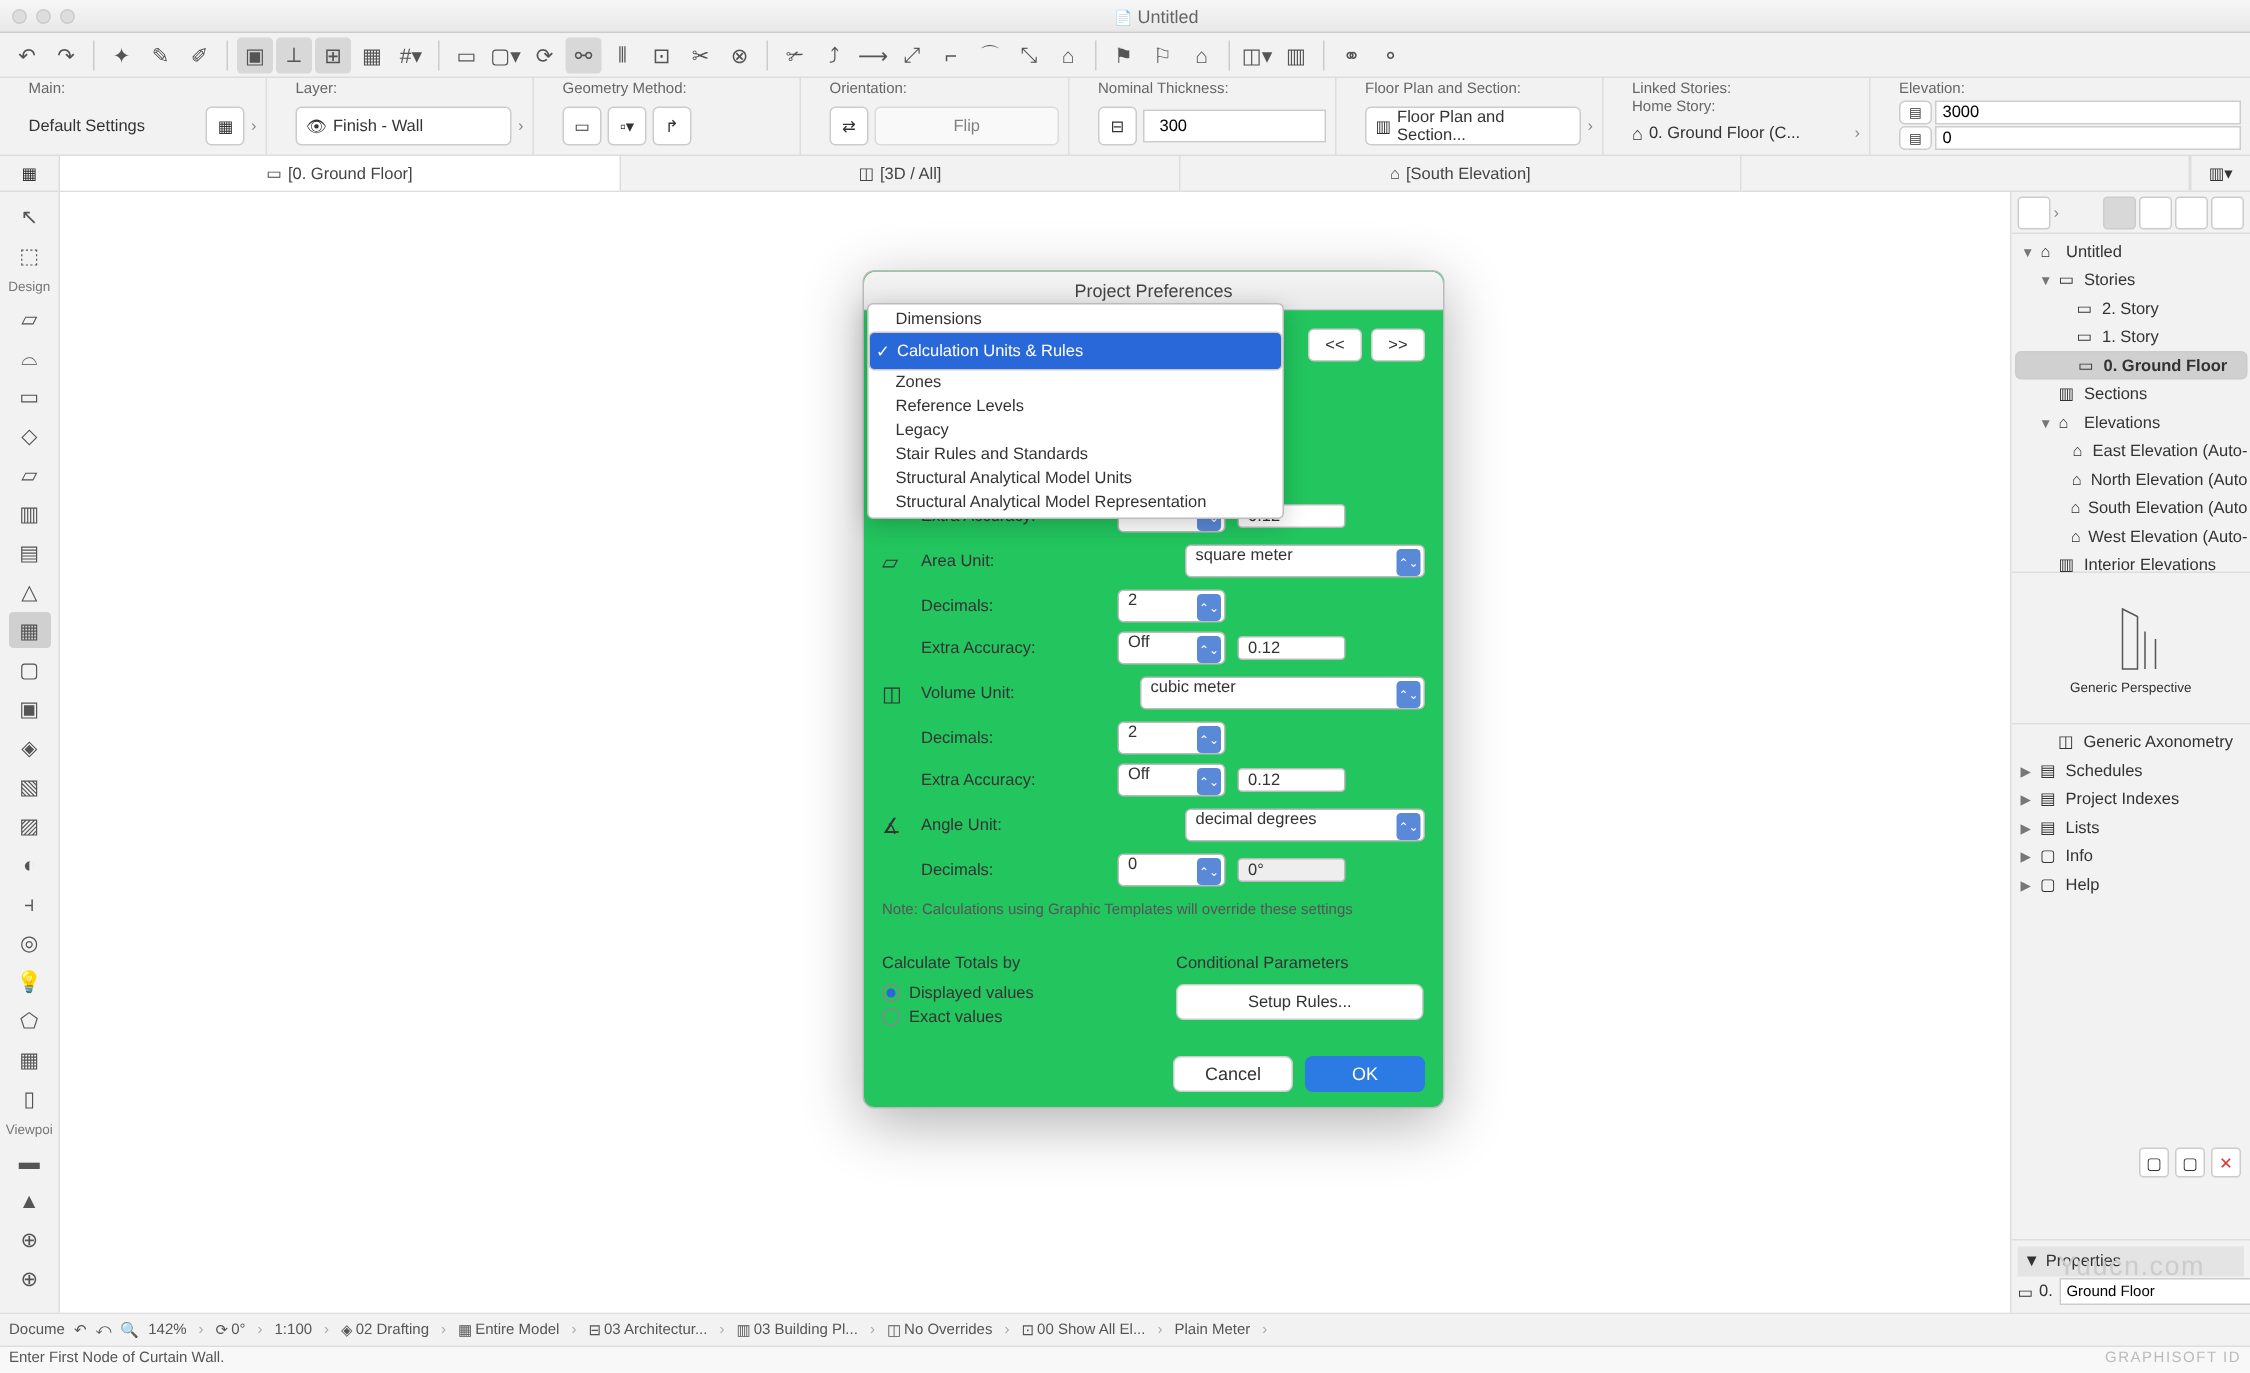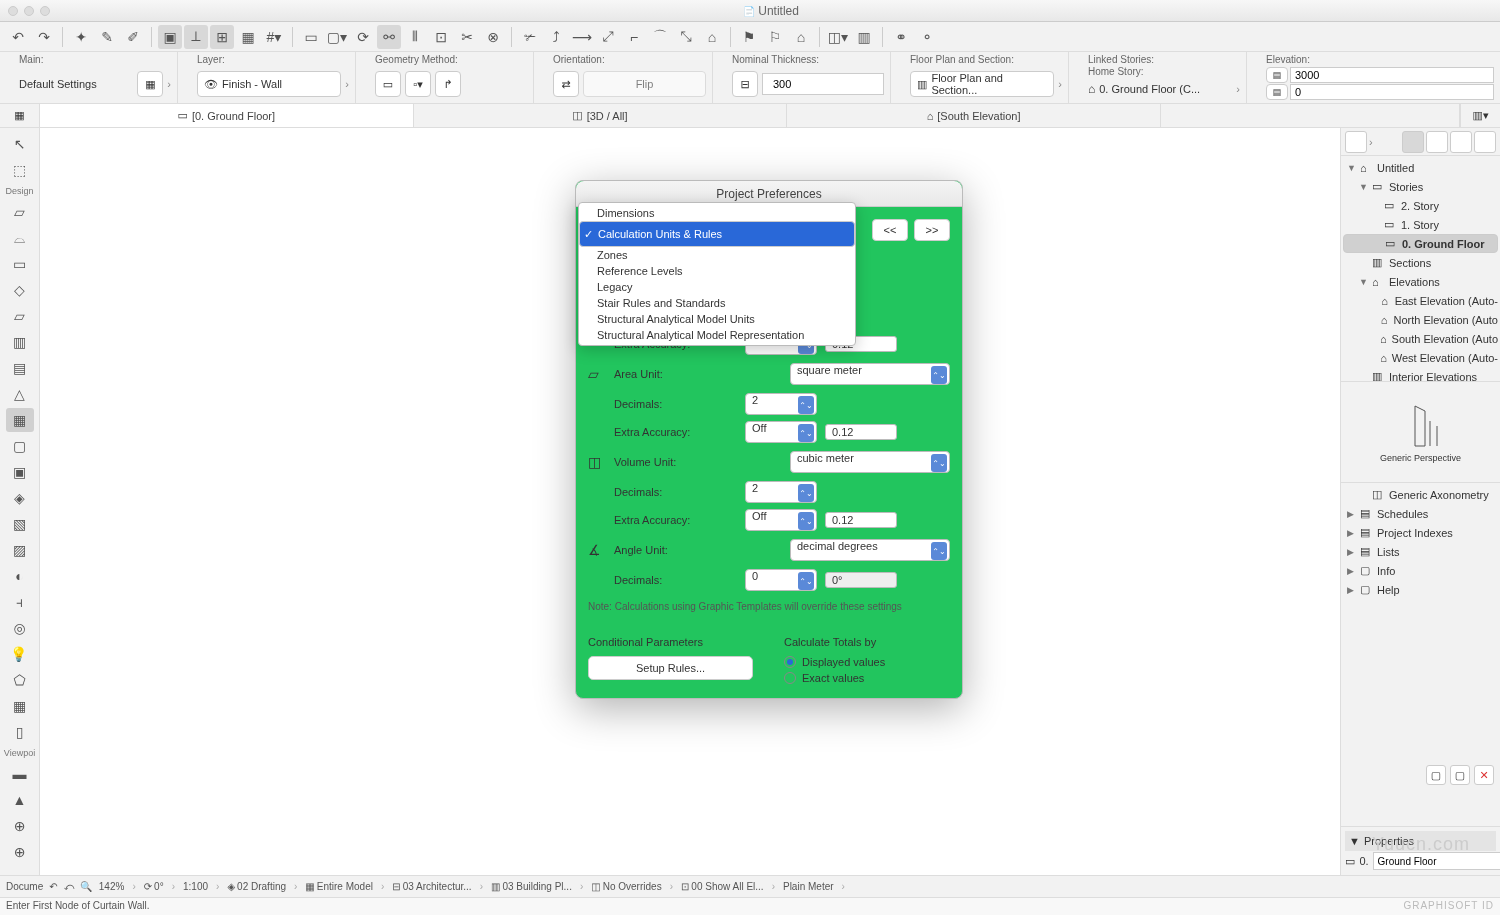--- a/index.html
+++ b/index.html
@@ -498,21 +498,21 @@
       <div class="dlg-select" style="width:72px">
           <span>Off</span>
           <span class="chev">⌃⌄</span>
         </div>
       <div class="dlg-input" style="width:72px">0.12</div>
     </div>
 
     <div class="dlg-section">
       <span class="sic">◫</span>
       <span class="slabel">Volume Unit:</span>
-      <div class="dlg-select" style="width:160px">
+      <div class="dlg-select" style="width:190px">
           <span>cubic meter</span>
           <span class="chev">⌃⌄</span>
         </div>
     </div>
     <div class="dlg-row">
       <span class="rlabel">Decimals:</span>
       <div class="dlg-select" style="width:72px">
           <span>2</span>
           <span class="chev">⌃⌄</span>
         </div>
@@ -539,37 +539,41 @@
       <div class="dlg-select" style="width:72px">
           <span>0</span>
           <span class="chev">⌃⌄</span>
         </div>
       <div class="dlg-input" style="width:72px;background:#eee">0°</div>
     </div>
 
     <div class="dlg-note">Note: Calculations using Graphic Templates will override these settings</div>
 
     <div style="display:flex;gap:30px">
-      <div style="flex:1">
-        <div class="dlg-heading">Conditional Parameters</div>
-        <div class="setup-btn">Setup Rules...</div>
-      </div>
       <div style="flex:1">
         <div class="dlg-heading">Calculate Totals by</div>
         <div class="dlg-radio">
             <div class="r on"></div>
             <span>Displayed values</span>
           </div>
         <div class="dlg-radio">
             <div class="r"></div>
             <span>Exact values</span>
           </div>
       </div>
-    </div>
-
+      <div style="flex:1">
+        <div class="dlg-heading">Conditional Parameters</div>
+        <div class="setup-btn">Setup Rules...</div>
+      </div>
+    </div>
+
+    <div class="dlg-buttons">
+      <div class="dlg-btn">Cancel</div>
+      <div class="dlg-btn primary">OK</div>
+    </div>
   </div>
 </div>
 
 <div class="drop-open">
   <div class="opt">Dimensions</div>
   <div class="opt sel">Calculation Units &amp; Rules</div>
   <div class="opt">Zones</div>
   <div class="opt">Reference Levels</div>
   <div class="opt">Legacy</div>
   <div class="opt">Stair Rules and Standards</div>

